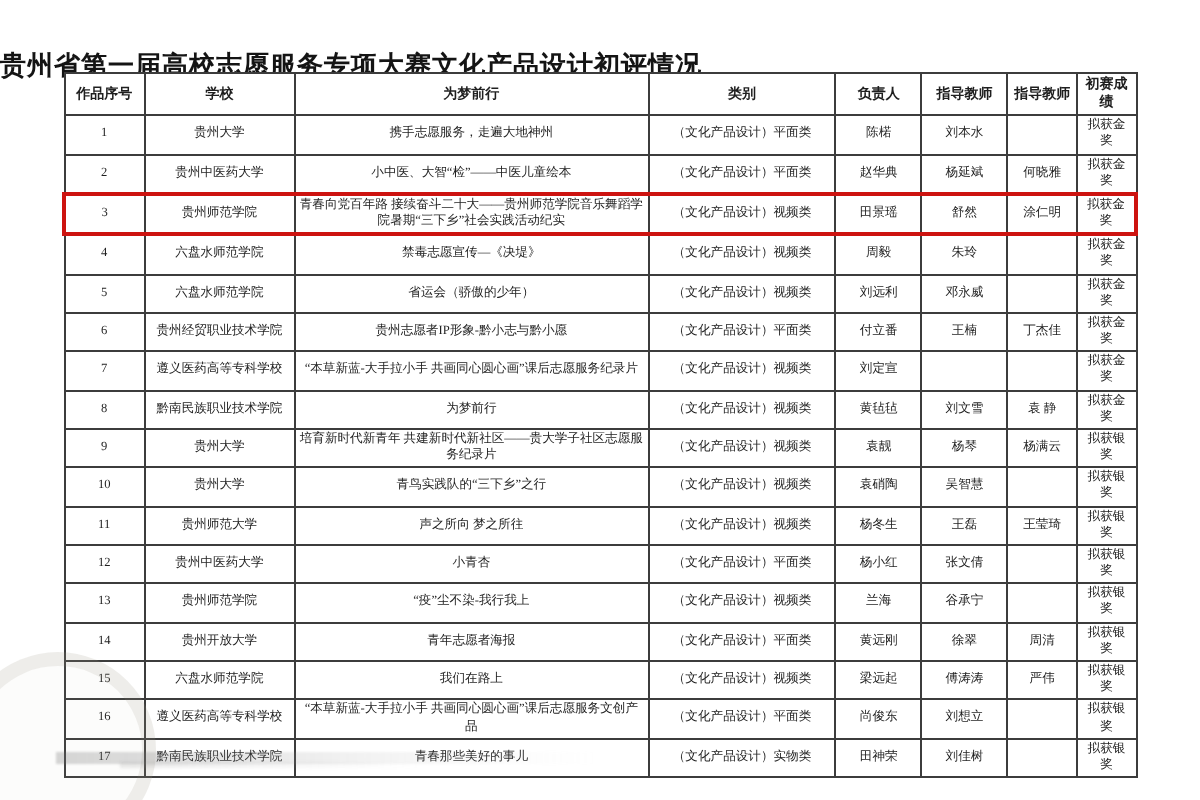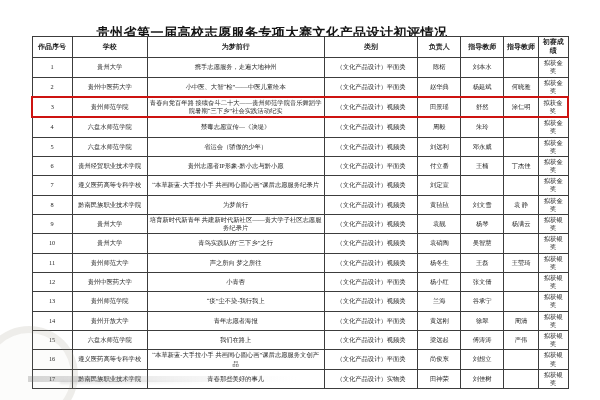--- a/index.html
+++ b/index.html
@@ -3,21 +3,21 @@
 <meta charset="utf-8">
 <style>
   html,body{margin:0;padding:0;}
   body{
     width:600px;height:400px;position:relative;overflow:hidden;
     background:#ffffff;
     font-family:"Liberation Serif","DejaVu Serif",serif;
   }
   .page-title{
     position:absolute;top:24px;left:0;width:544px;
-    text-align:center;font-weight:bold;font-size:13px;
+    text-align:left;font-weight:bold;font-size:13px;
     letter-spacing:0.5px;color:#141414;
   }
   table.results{
     position:absolute;top:36px;left:31px;width:538px;
     border-collapse:collapse;table-layout:fixed;
   }
   .results th,.results td{
     border:1px solid #3c3c3c;
     text-align:center;vertical-align:middle;
     padding:1px 2px;color:#1f1f1f;line-height:1.3;

